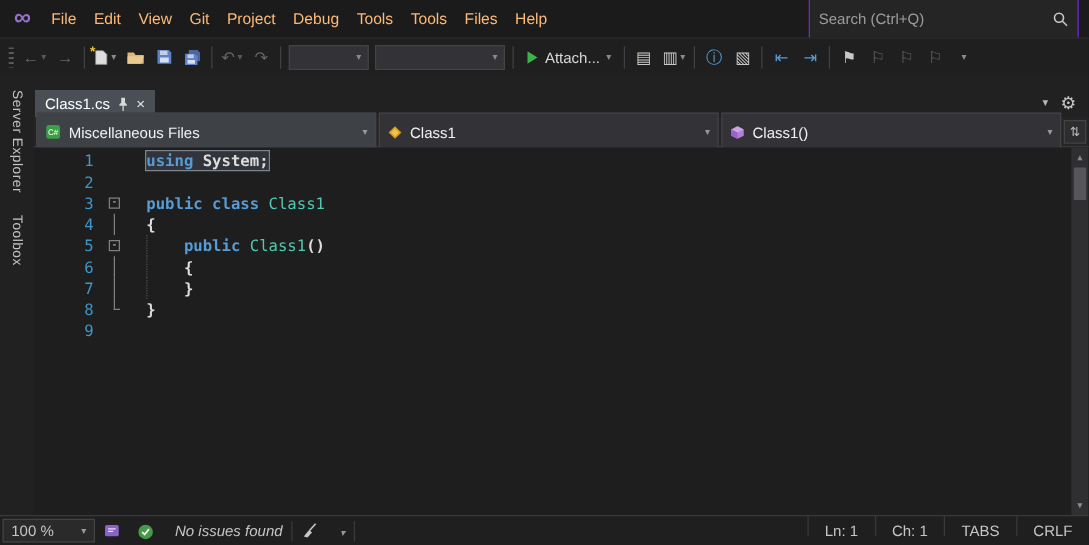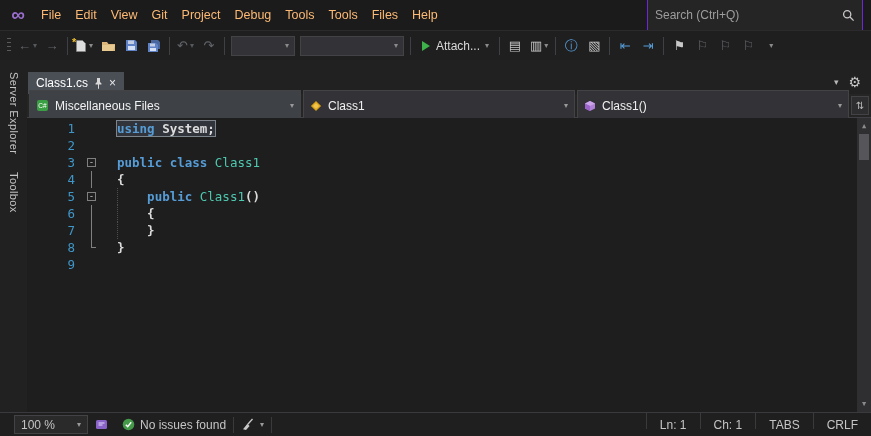--- a/index.html
+++ b/index.html
@@ -85,23 +85,23 @@
   .vscroll { position:absolute; top:0; right:0; bottom:0; width:14px; background:#2f2f32; }
   .sarrow { position:absolute; left:0; width:14px; height:14px; color:#8a8a8a; font-size:7px;
     display:flex; align-items:center; justify-content:center; }
   .sarrow.up { top:1px; } .sarrow.down { bottom:1px; }
   .sthumb { position:absolute; left:2px; right:2px; top:16px; height:26px; background:#56565a; }
 
   
   .statusbar { height:24px; flex:0 0 24px; background:#1f1f20; border-top:1px solid #3a3a3e;
     display:flex; align-items:center; font-size:12px; color:#c5c5c5; }
   .zoom { width:74px; height:19px; border:1px solid #434346; background:#2a2a2b; display:flex;
-    align-items:center; padding:0 6px; margin-left:14px; }
+    align-items:center; padding:0 6px; margin-left:2px; }
   .zcaret { margin-left:auto; font-size:8px; color:#999; }
-  .sitem { display:flex; align-items:center; gap:5px; padding:0 7px; }
+  .sitem { display:flex; align-items:flex-end; gap:17px; padding:0 7px;font-style:italic; }
   .ssep { width:1px; height:16px; background:#3a3a3e; flex:0 0 1px; }
   .sright { margin-left:auto; display:flex; align-items:flex-start; height:100%;padding-left:14px; }
   .scell { padding:0 13px; display:flex; align-items:center; height:100%; white-space:nowrap; }
 </style>
 </head>
 <body>
 
 <div class="window">
 
   <div class="menubar">

